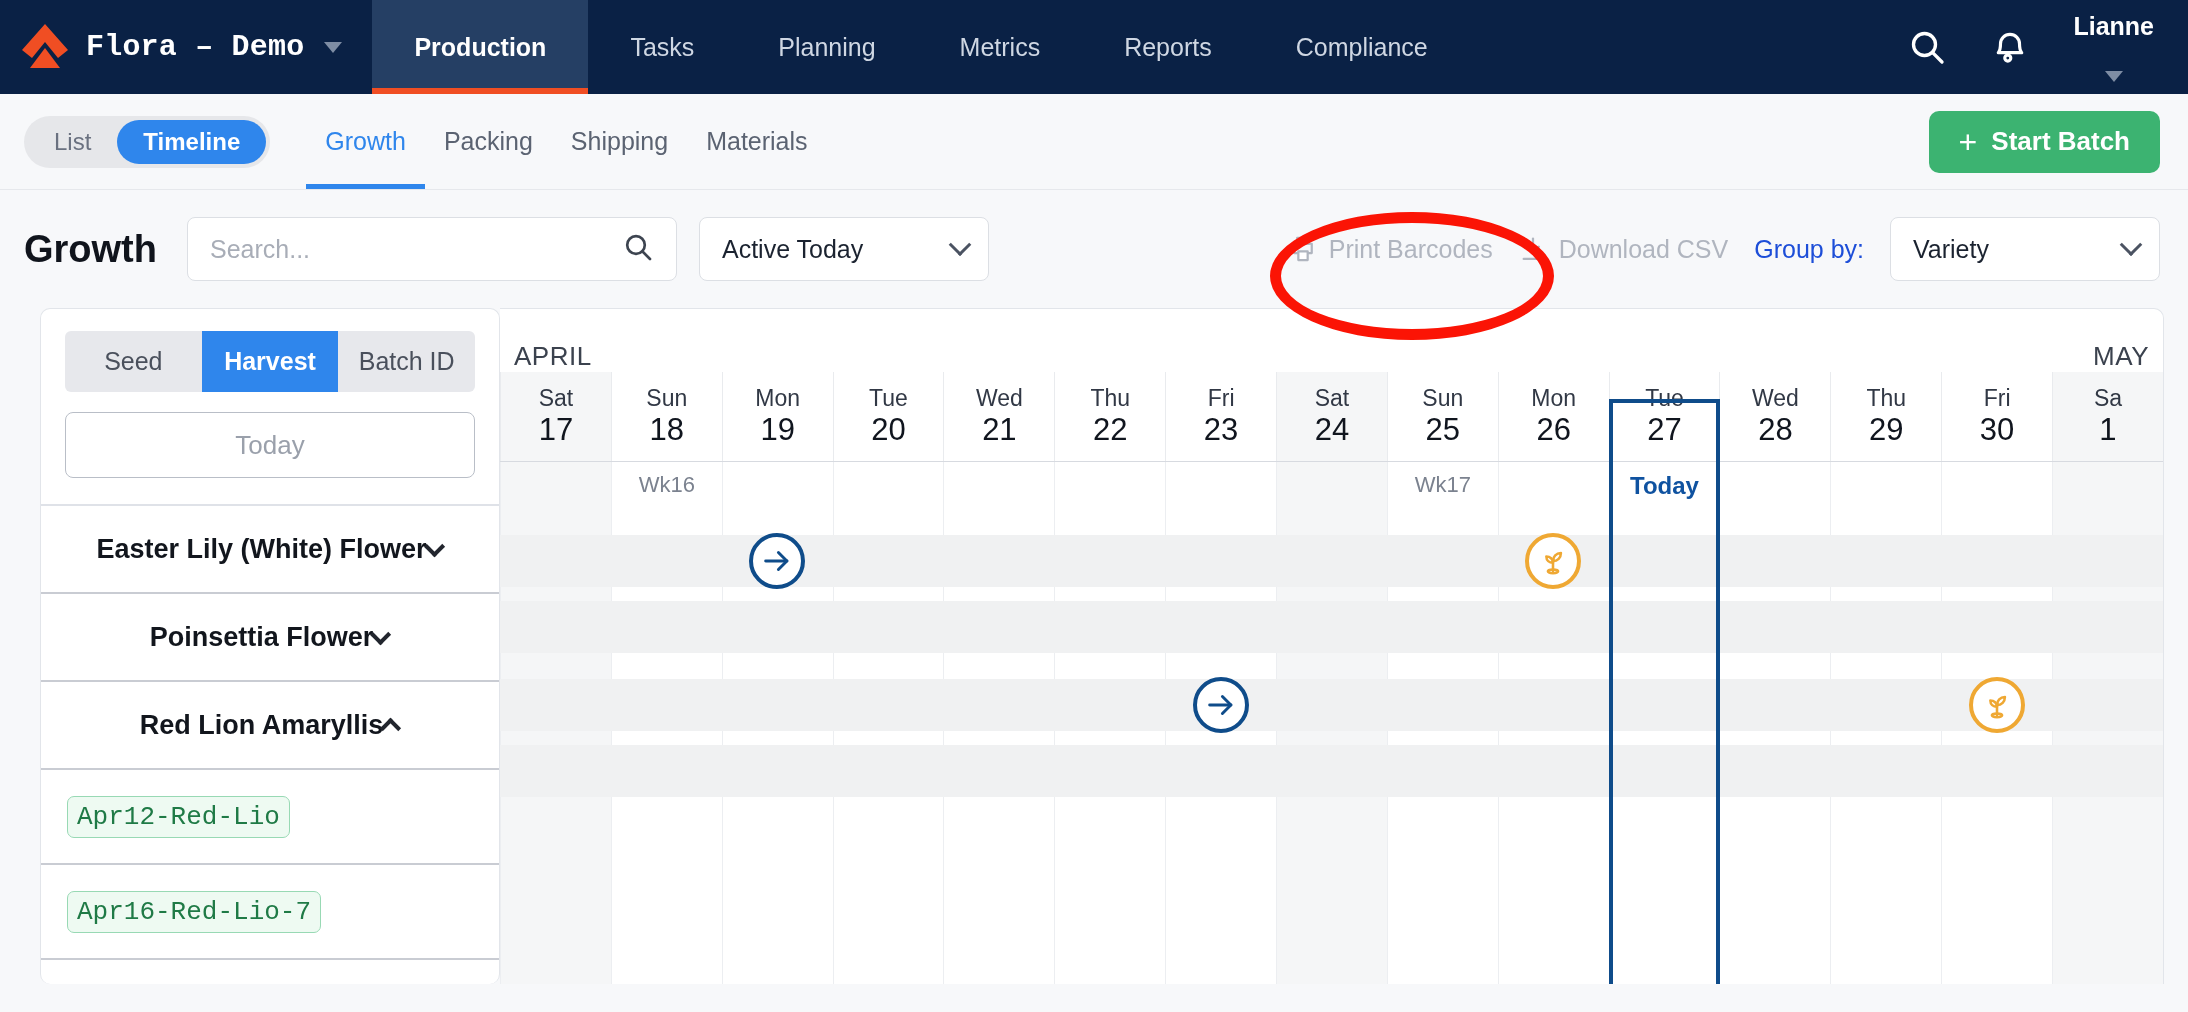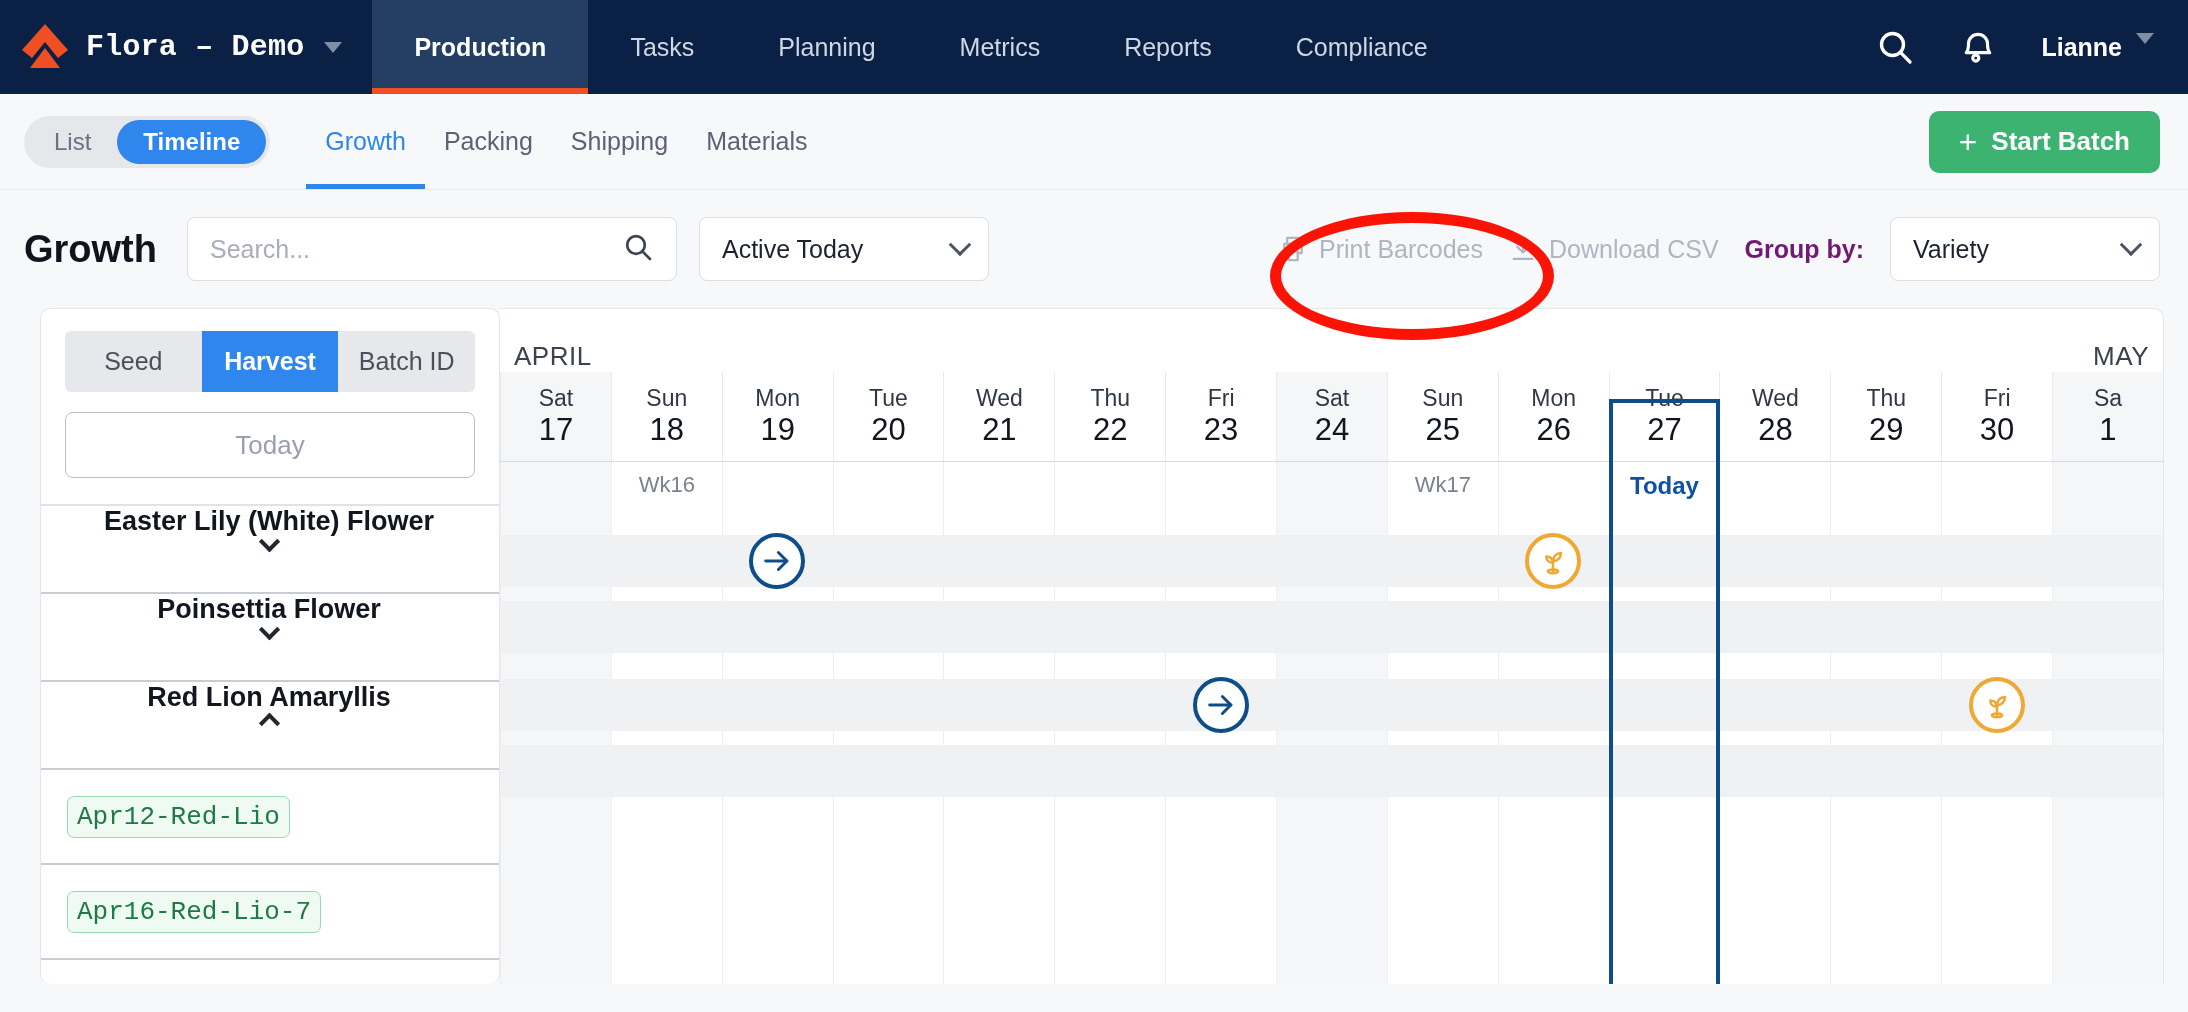--- a/index.html
+++ b/index.html
@@ -48,22 +48,22 @@
   .navtab.active::after {
     content: ""; position: absolute; left: 0; right: 0; bottom: 0;
     height: 6px; background: #f04e23;
   }
   .nav-right {
     margin-left: auto; display: flex; align-items: center;
     gap: 44px; padding-right: 34px;
   }
   .icon-btn { cursor: pointer; display: flex; align-items: center; }
   .user-menu {
-    display: flex; gap: 14px;
-    color: #ffffff; font-size: 25px; font-weight: bold; cursor: pointer;
+    display: flex; align-items: center; gap: 30px;
+    color: #ffffff; font-size: 25px; font-weight: bold; cursor: pointer; flex-direction: column;
   }
   .user-caret {
     width: 0; height: 0;
     border-left: 9px solid transparent;
     border-right: 9px solid transparent;
     border-top: 11px solid #7e8da4;
   }
 
   
   .subbar {
@@ -135,21 +135,21 @@
     transform: rotate(45deg) translate(-3px,-3px);
     flex: none;
   }
   .toolbar-right {
     margin-left: auto; display: flex; align-items: center; gap: 26px;
   }
   .ghost-btn {
     display: flex; align-items: center; gap: 12px;
     color: #b0b5bf; font-size: 25px; cursor: pointer; white-space: nowrap;
   }
-  .groupby-label { font-size: 25px; color: #701a75; white-space: nowrap; font-weight: bold; }
+  .groupby-label { font-size: 25px; color: #1d4ed8; white-space: nowrap; }
 
   .annot-ellipse {
     position: absolute;
     left: 1270px; top: 212px;
     width: 284px; height: 128px;
     border: 11px solid #fb1405;
     border-radius: 50%;
     pointer-events: none; z-index: 40;
   }
 
@@ -177,25 +177,24 @@
   }
   .lp-seg-item.active { background: #2f86ec; color: #fff; font-weight: bold; }
   .today-btn {
     width: 100%; height: 66px; background: #fff;
     border: 1px solid #b9bec7; border-radius: 8px;
     font-size: 26px; color: #9aa0ab; cursor: pointer;
     font-family: inherit;
   }
   .grp-row {
     height: 88px; display: flex; align-items: center;
-    justify-content: flex-start;
+    justify-content: center;
     padding: 0 28px 0 26px;
     border-bottom: 2px solid #c9ccd3;
     cursor: pointer;
-    flex-direction: column;
   }
   .grp-name { font-size: 27px; font-weight: bold; color: #12161d; }
   .chev-sm {
     width: 15px; height: 15px;
     border-right: 4px solid #22262e; border-bottom: 4px solid #22262e;
   }
   .chev-sm.down { transform: rotate(45deg) translate(-2px,-2px); }
   .chev-sm.up   { transform: rotate(-135deg) translate(-2px,-2px); }
   .batch-row {
     height: 95px; display: flex; align-items: center;

